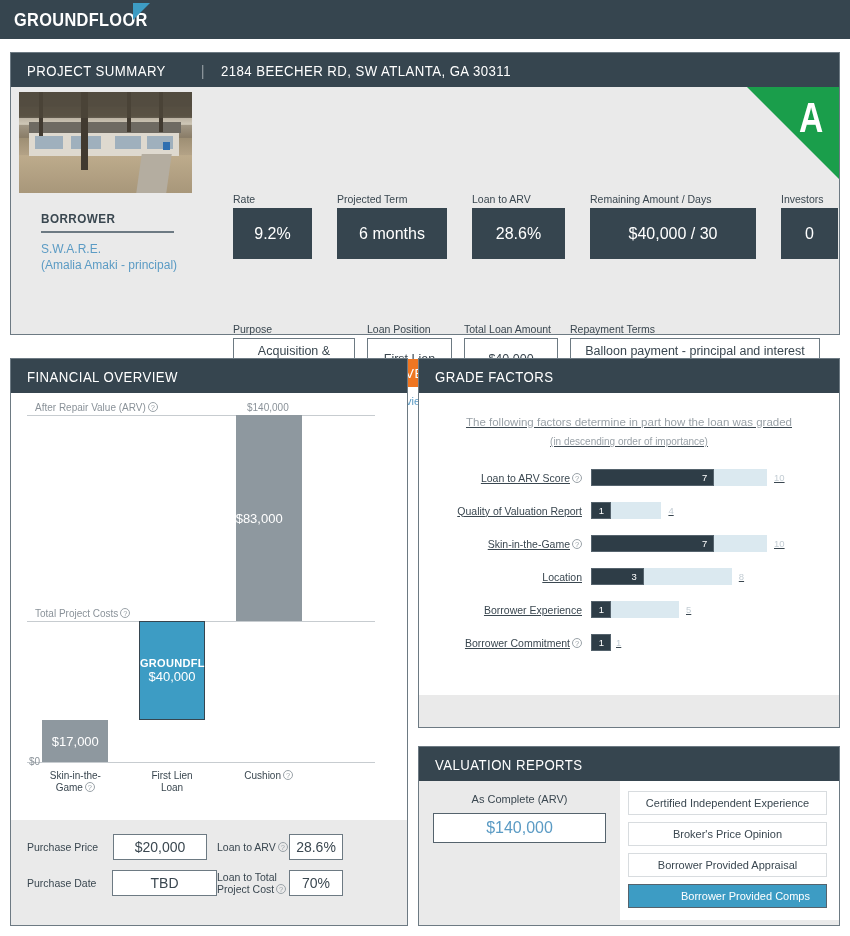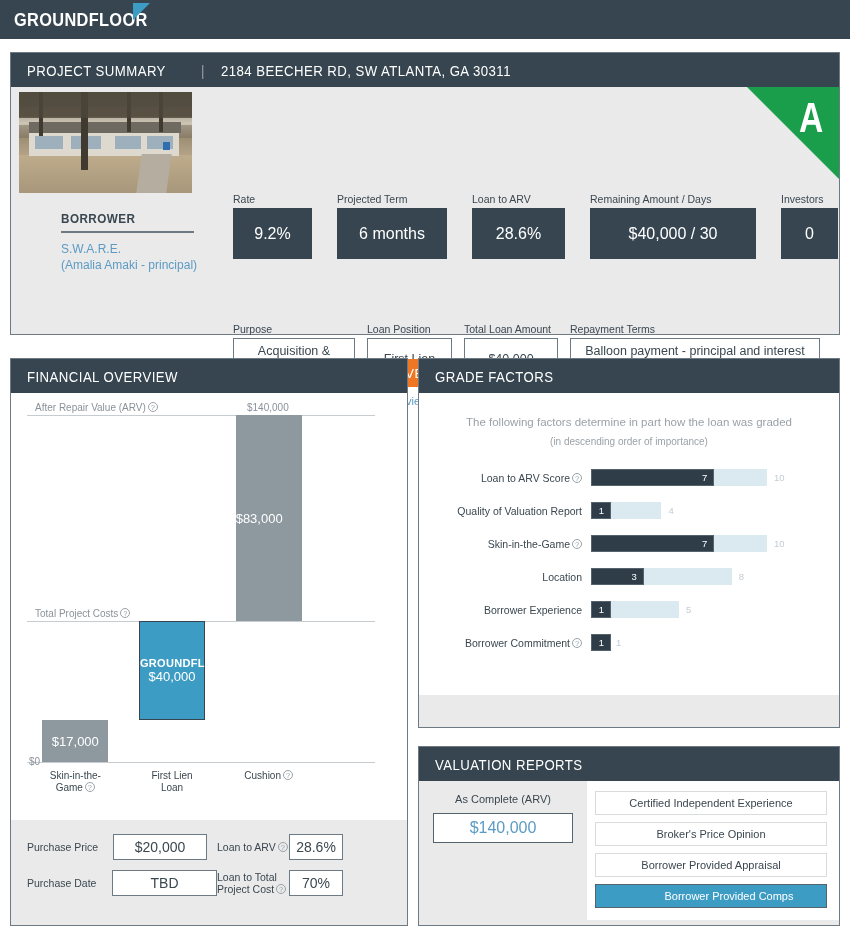--- a/index.html
+++ b/index.html
@@ -59,21 +59,21 @@
       linear-gradient(to bottom,
         #6a6257 0%, #6f665a 14%,
         #7d7364 15%, #8a7f6d 24%,
         #b9b0a0 25%, #cfc8b8 32%,
         #a09684 33%, #8a7d68 45%,
         #9e8f74 46%, #b3a286 62%,
         #bdab8c 63%, #a8977a 100%);
     overflow: hidden;
   }
   .tree { position: absolute; background: #413a30; }
-  #borrower-wrap { position: absolute; left: 30px; top: 124px; width: 160px; margin-left: 20px; }
+  #borrower-wrap { position: absolute; left: 30px; top: 124px; width: 160px; }
   #borrower-title { font-size: 13px; font-weight: bold; letter-spacing: .5px; color: #3a4750; }
   #borrower-title span { display:inline-block; transform: scaleX(.9); transform-origin: left center; }
   #borrower-rule { border-bottom: 2px solid #6d7a83; margin: 5px 0 8px 0; width: 133px; }
   .borrower-line { color: #5b9bc4; font-size: 12px; line-height: 16px; }
 
   
   .mlabel { font-size: 10.5px; color: #3a4750; margin-bottom: 3px; white-space: nowrap; }
   .mbox {
     background: #36454f; color: #fff;
     display: flex; align-items: center; justify-content: center;
@@ -118,37 +118,37 @@
   .ffield-row { display: flex; align-items: center; margin-bottom: 10px; }
   .ffield-label { font-size: 10.5px; color: #3a4750; width: 86px; line-height: 12px; }
   .ffield-box {
     background: #fff; border: 1px solid #6d7a83;
     height: 26px; display: flex; align-items: center; justify-content: center;
     font-size: 14px;
   }
 
   
   #grade { position: absolute; left: 418px; top: 358px; width: 422px; height: 370px; }
-  #grade-body { background: #fff; height: 302px; padding: 20px 0 0 0; }
+  #grade-body { background: #fff; height: 302px; padding: 20px 0 0 0; text-decoration: underline; }
   #grade-intro { text-align: center; color: #9aa2a8; font-size: 11.5px; line-height: 19px; }
   #grade-intro .small { font-size: 10px; }
   .gf-row { display: flex; align-items: center; margin-top: 16px; }
   .gf-label { width: 172px; text-align: right; font-size: 10.5px; color: #3a4750; padding-right: 9px; }
   .gf-track { height: 17px; background: #dbe9f0; position: relative; }
   .gf-fill {
     height: 17px; background: #2e3d47; border: 1px solid #55636d;
     color: #fff; font-size: 9.5px; text-align: right; padding-right: 6px; line-height: 15px;
     position: absolute; left: 0; top: 0;
   }
   .gf-max { font-size: 9.5px; color: #c3cdd4; margin-left: 7px; }
 
   
   #val { position: absolute; left: 418px; top: 746px; width: 422px; height: 180px; }
   #val-body { display: flex; height: 139px; }
-  #val-left { width: 168px; background: #eaeaea; padding: 12px 14px; }
+  #val-left { width: 201px; background: #eaeaea; padding: 12px 14px; }
   #val-left-label { font-size: 11px; text-align: center; color: #3a4750; margin-bottom: 8px; }
   #val-amount {
     background: #fff; border: 1.5px solid #55636d; height: 30px;
     display: flex; align-items: center; justify-content: center;
     font-size: 16px; color: #5b9bc4;
   }
   #val-right { flex: 1; background: #fff; padding: 10px 12px 10px 8px; }
   .val-btn {
     border: 1px solid #d8dcdf; background: #fff; color: #3a4750;
     height: 24px; font-size: 11px; width: 100%;

